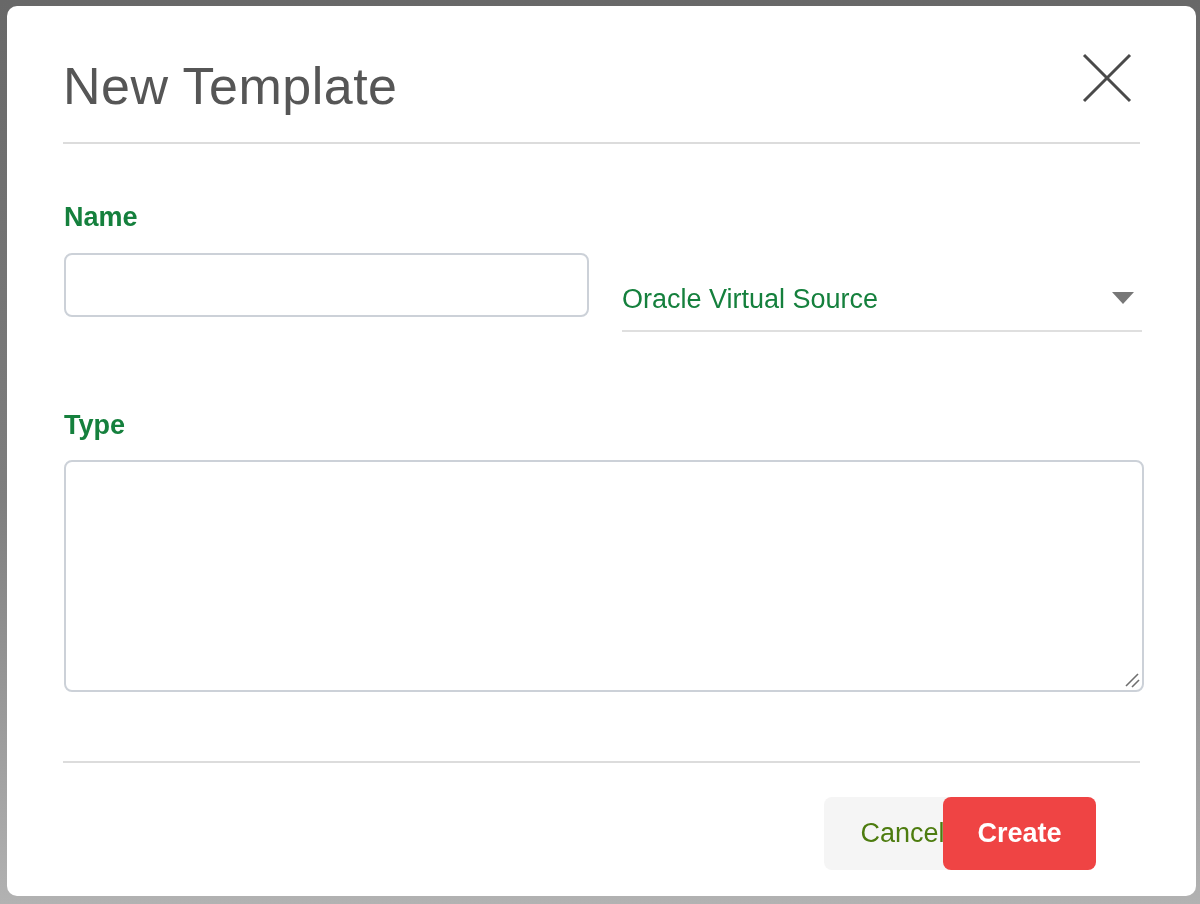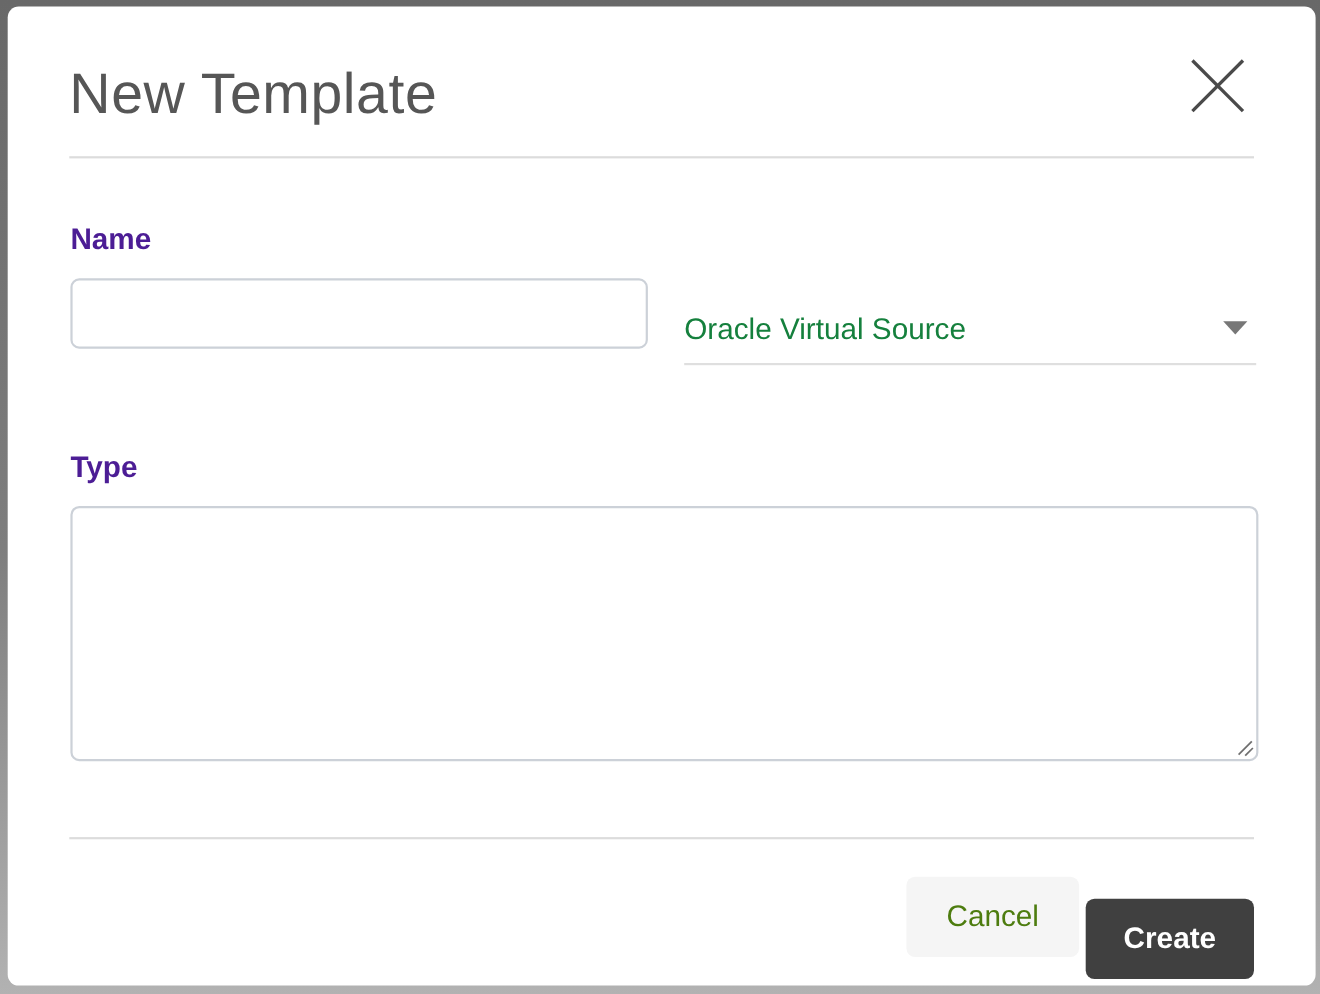--- a/index.html
+++ b/index.html
@@ -46,21 +46,21 @@
     height: 0;
     border-top: 2px solid #dcdcdc;
   }
   .divider.top { top: 136px; }
   .divider.bottom { top: 755px; }
 
   .field-label {
     position: absolute;
     font-size: 27px;
     font-weight: 700;
-    color: #4c1d95;
+    color: #15803d;
   }
   .label-name { left: 57px; top: 196px; }
   .label-type { left: 615px; top: 196px; }
   .label-notes { left: 57px; top: 404px; }
 
   .name-input {
     position: absolute;
     left: 57px; top: 247px;
     width: 525px; height: 64px;
     border: 2px solid #ccd1d8;
@@ -135,26 +135,25 @@
     display: flex; align-items: center; justify-content: center;
   }
   .btn-cancel {
     left: 817px;
     width: 157px;
     background: #f5f5f5;
     color: #4d7c0f;
     font-weight: 400;
   }
   .btn-create {
-    left: 980px;
+    left: 936px;
     width: 153px;
-    background: #404040; 
+    background: #ef4444; 
     color: #ffffff;
     font-weight: 700;
-    margin-top: 20px;
   }
 </style>
 </head>
 <body>
 
 <div class="modal">
 
   <h1 class="modal-title">New Template</h1>
 
   <button class="close-btn">

